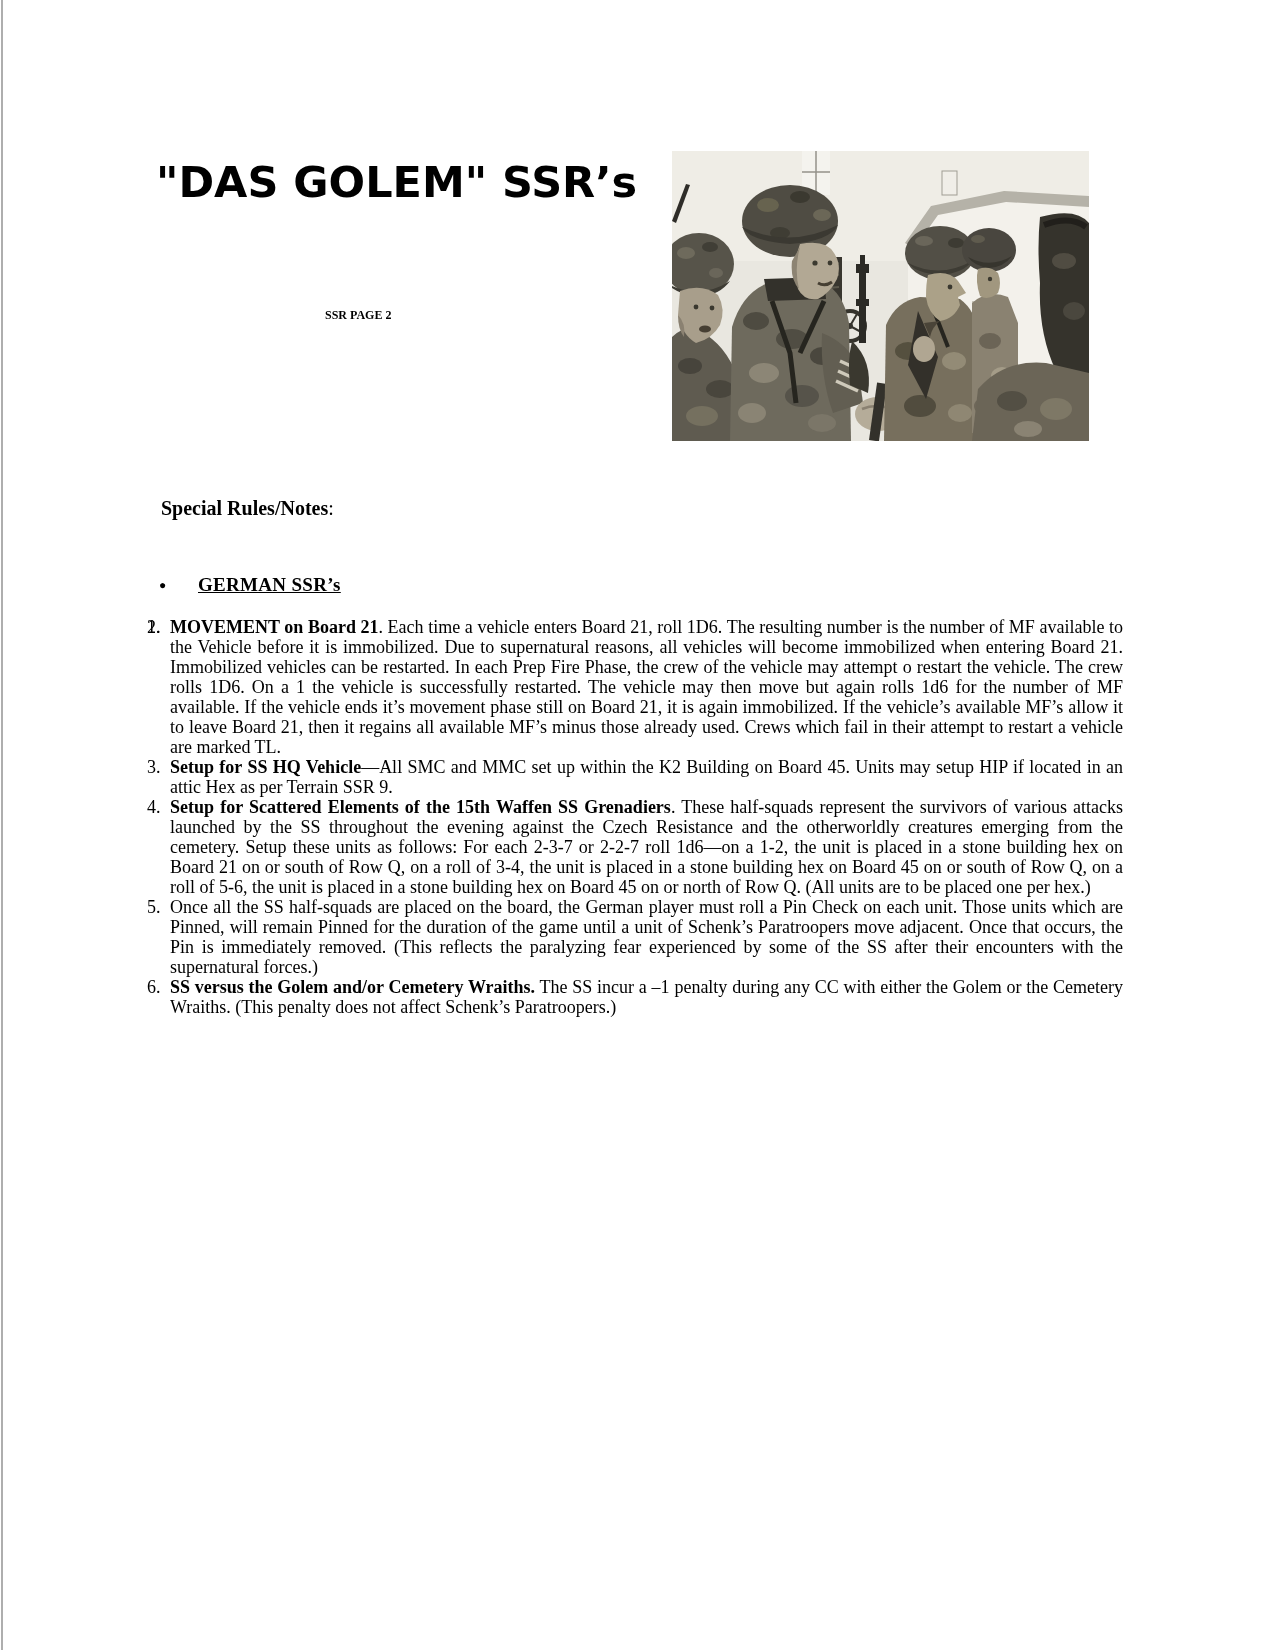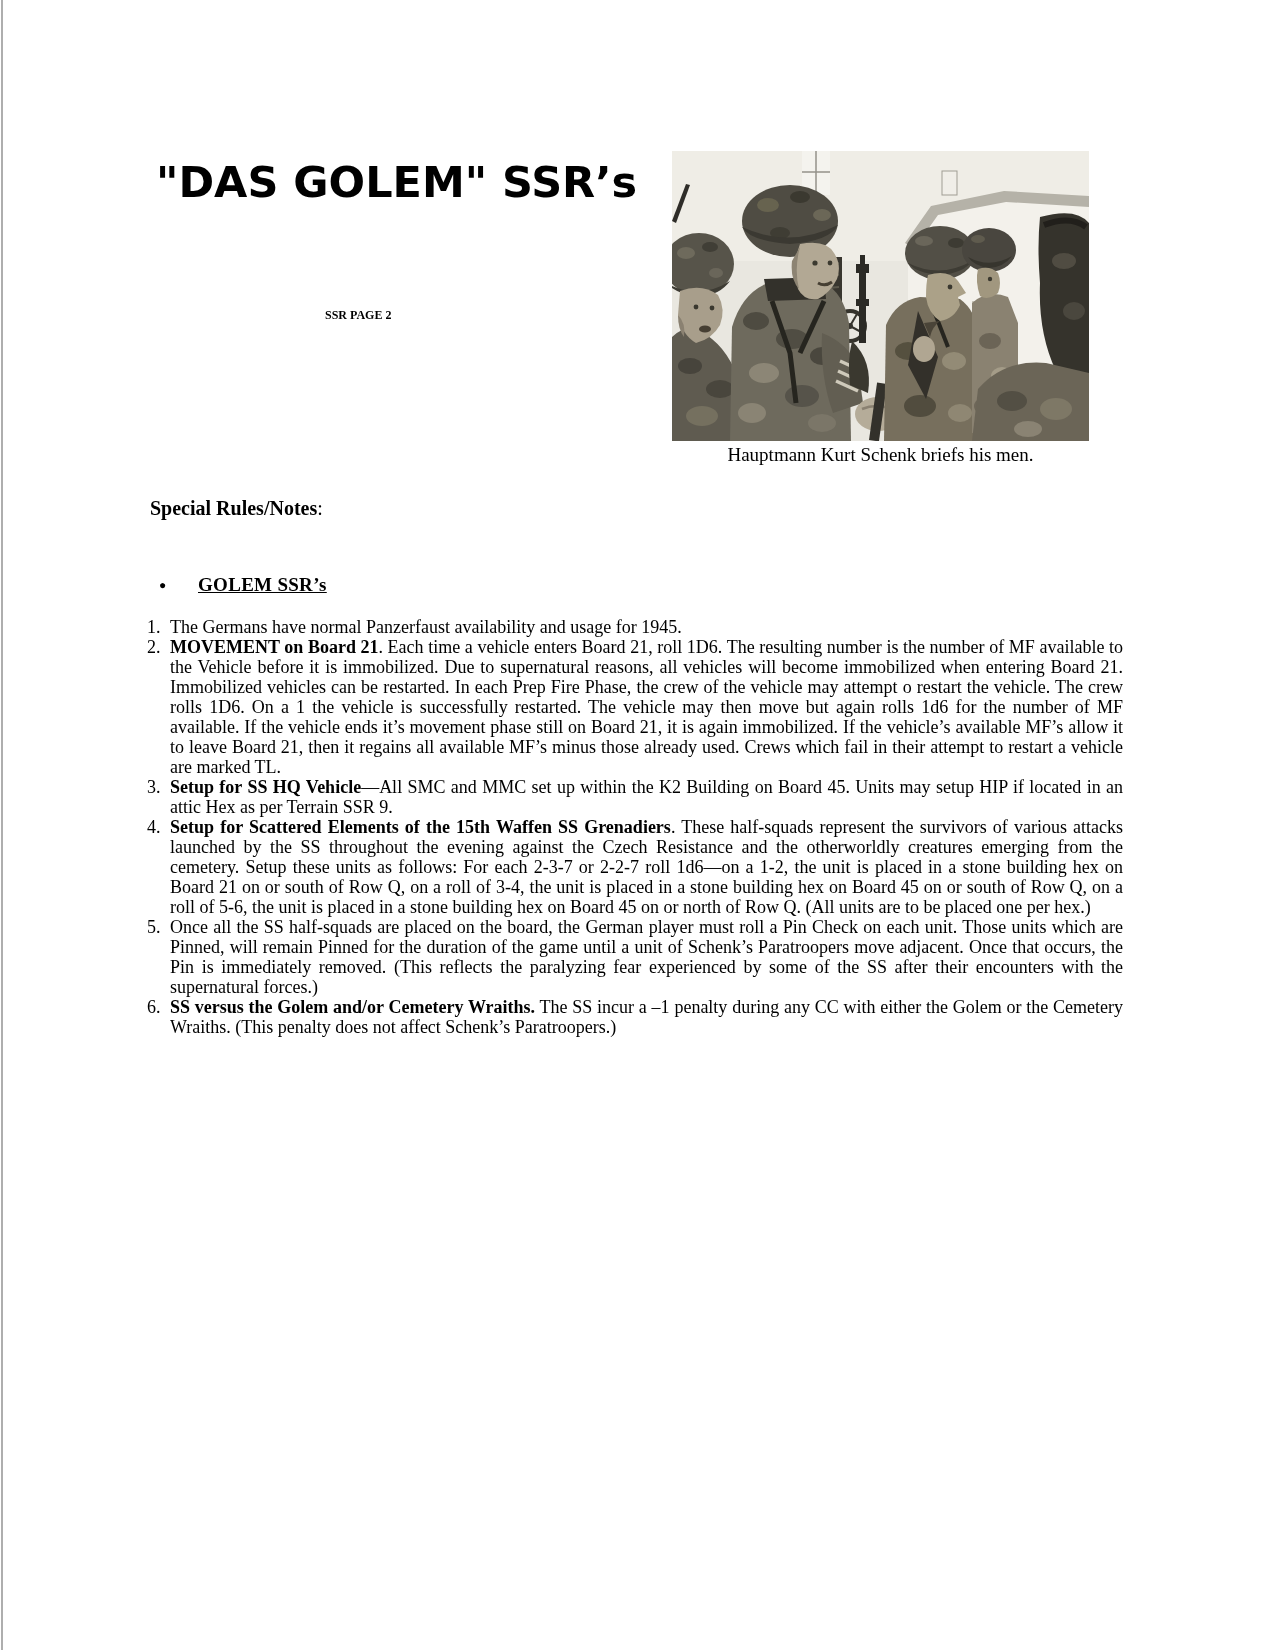--- a/index.html
+++ b/index.html
@@ -27,21 +27,21 @@
   }
   .photo{
     position:absolute;left:672px;top:151px;width:417px;height:290px;margin:0;
     overflow:hidden;
   }
   .caption{
     position:absolute;left:672px;top:444px;width:417px;
     text-align:center;font-size:19px;line-height:22px;
   }
   .section-heading{
-    position:absolute;left:150px;top:497px;
+    position:absolute;left:161px;top:497px;
     font-size:20px;line-height:23px;
   }
   .section-heading .hd{font-weight:bold;}
   .section-heading .colon{font-weight:normal;}
   .bullet-row{
     position:absolute;left:159px;top:574px;
     font-size:19px;line-height:22px;
   }
   .bullet{
     display:inline-block;width:39px;
@@ -197,29 +197,28 @@
         <ellipse cx="402" cy="160" rx="11" ry="9" fill="#4a473e"></ellipse>
         <path d="M372,74 Q398,64 414,76" stroke="#211f1b" stroke-width="6" fill="none"></path>
         <path d="M300,290 L306,238 Q332,208 374,212 L417,222 L417,290 Z" fill="#6b6557"></path>
         <ellipse cx="340" cy="250" rx="15" ry="10" fill="#534f44"></ellipse>
         <ellipse cx="384" cy="258" rx="16" ry="11" fill="#7e7866"></ellipse>
         <ellipse cx="356" cy="278" rx="14" ry="8" fill="#8a8373"></ellipse>
       </g>
     </svg>
   </figure>
 
-  <div class="caption">Hauptmann Kurt Schenk briefs his men.</div>
 
   <div class="section-heading"><span class="hd">Special Rules/Notes</span><span class="colon">:</span></div>
 
   <div class="bullet-row">
-    <span class="bullet">●</span><span class="bullet-label">GOLEM SSR’s</span>
+    <span class="bullet">●</span><span class="bullet-label">GERMAN SSR’s</span>
   </div>
 
   <ol class="rules">
-    <li class="rule-item"><span class="rule-num">1.</span><span class="rule-bold"></span><span class="rule-text">The Germans have normal Panzerfaust availability and usage for 1945.</span></li>
+    <li class="rule-item"><span class="rule-num">1.</span><span class="rule-bold"></span></li>
     <li class="rule-item"><span class="rule-num">2.</span><span class="rule-bold">MOVEMENT on Board 21</span><span class="rule-text">. Each time a vehicle enters Board 21, roll 1D6. The resulting number is the number of MF available to the Vehicle before it is immobilized. Due to supernatural reasons, all vehicles will become immobilized when entering Board 21. Immobilized vehicles can be restarted. In each Prep Fire Phase, the crew of the vehicle may attempt o restart the vehicle. The crew rolls 1D6. On a 1 the vehicle is successfully restarted. The vehicle may then move but again rolls 1d6 for the number of MF available. If the vehicle ends it’s movement phase still on Board 21, it is again immobilized. If the vehicle’s available MF’s allow it to leave Board 21, then it regains all available MF’s minus those already used. Crews which fail in their attempt to restart a vehicle are marked TL.</span></li>
     <li class="rule-item"><span class="rule-num">3.</span><span class="rule-bold">Setup for SS HQ Vehicle</span><span class="rule-text">—All SMC and MMC set up within the K2 Building on Board 45. Units may setup HIP if located in an attic Hex as per Terrain SSR 9.</span></li>
     <li class="rule-item"><span class="rule-num">4.</span><span class="rule-bold">Setup for Scattered Elements of the 15th Waffen SS Grenadiers</span><span class="rule-text">. These half-squads represent the survivors of various attacks launched by the SS throughout the evening against the Czech Resistance and the otherworldly creatures emerging from the cemetery. Setup these units as follows: For each 2-3-7 or 2-2-7 roll 1d6—on a 1-2, the unit is placed in a stone building hex on Board 21 on or south of Row Q, on a roll of 3-4, the unit is placed in a stone building hex on Board 45 on or south of Row Q, on a roll of 5-6, the unit is placed in a stone building hex on Board 45 on or north of Row Q. (All units are to be placed one per hex.)</span></li>
     <li class="rule-item"><span class="rule-num">5.</span><span class="rule-bold"></span><span class="rule-text">Once all the SS half-squads are placed on the board, the German player must roll a Pin Check on each unit. Those units which are Pinned, will remain Pinned for the duration of the game until a unit of Schenk’s Paratroopers move adjacent. Once that occurs, the Pin is immediately removed. (This reflects the paralyzing fear experienced by some of the SS after their encounters with the supernatural forces.)</span></li>
     <li class="rule-item"><span class="rule-num">6.</span><span class="rule-bold">SS versus the Golem and/or Cemetery Wraiths.</span><span class="rule-text"> The SS incur a –1 penalty during any CC with either the Golem or the Cemetery Wraiths. (This penalty does not affect Schenk’s Paratroopers.)</span></li>
   </ol>
 </div>
 
 </body></html>

